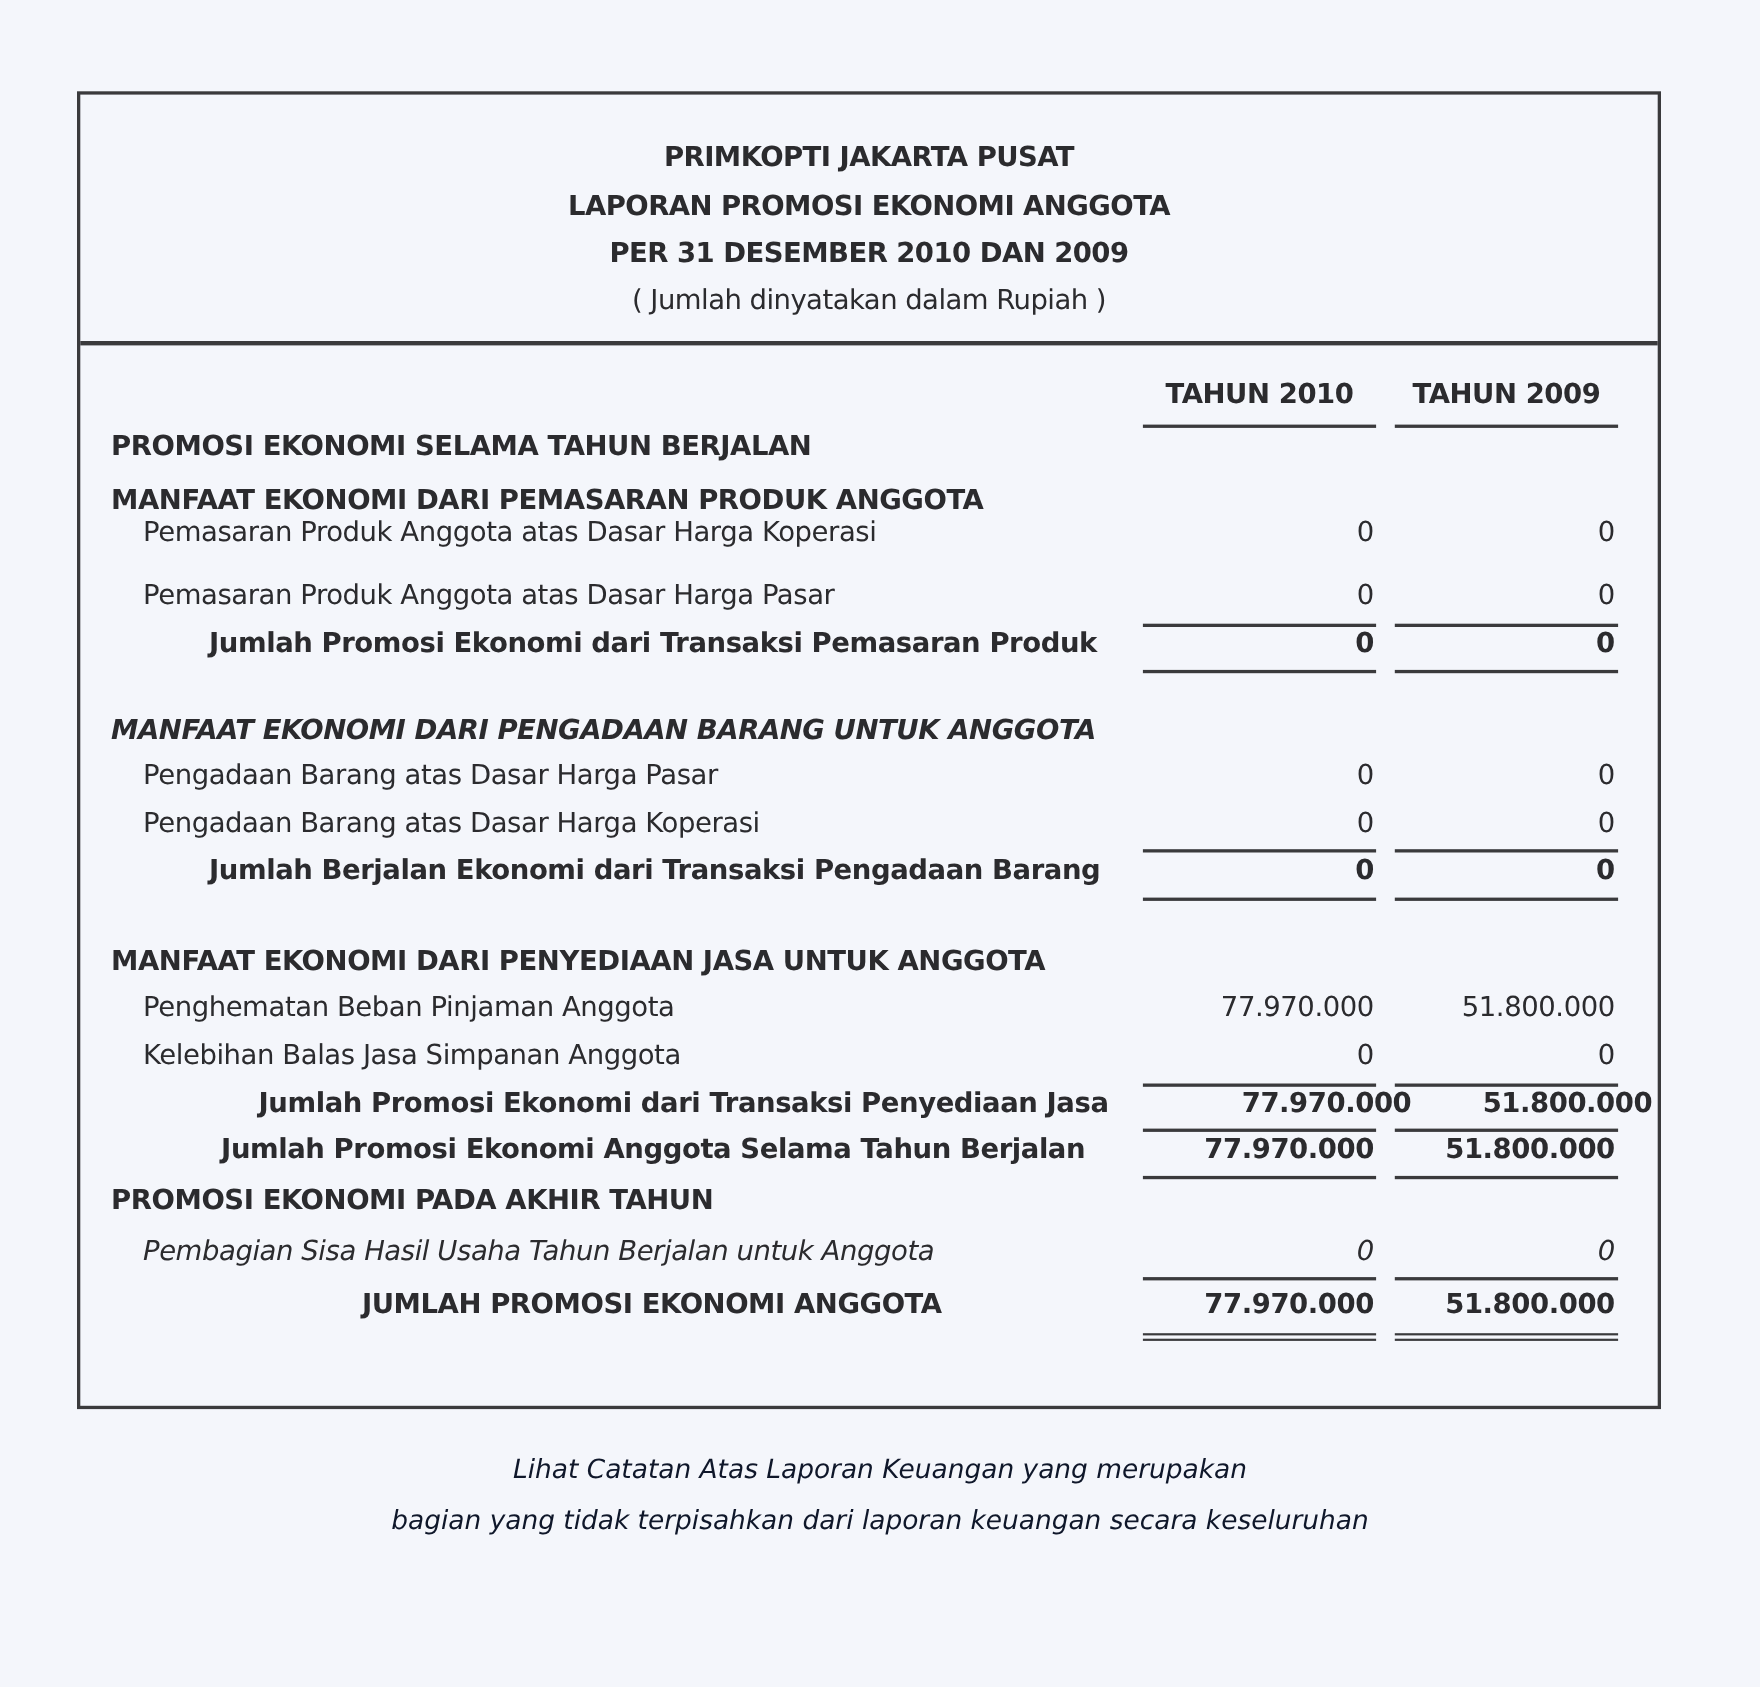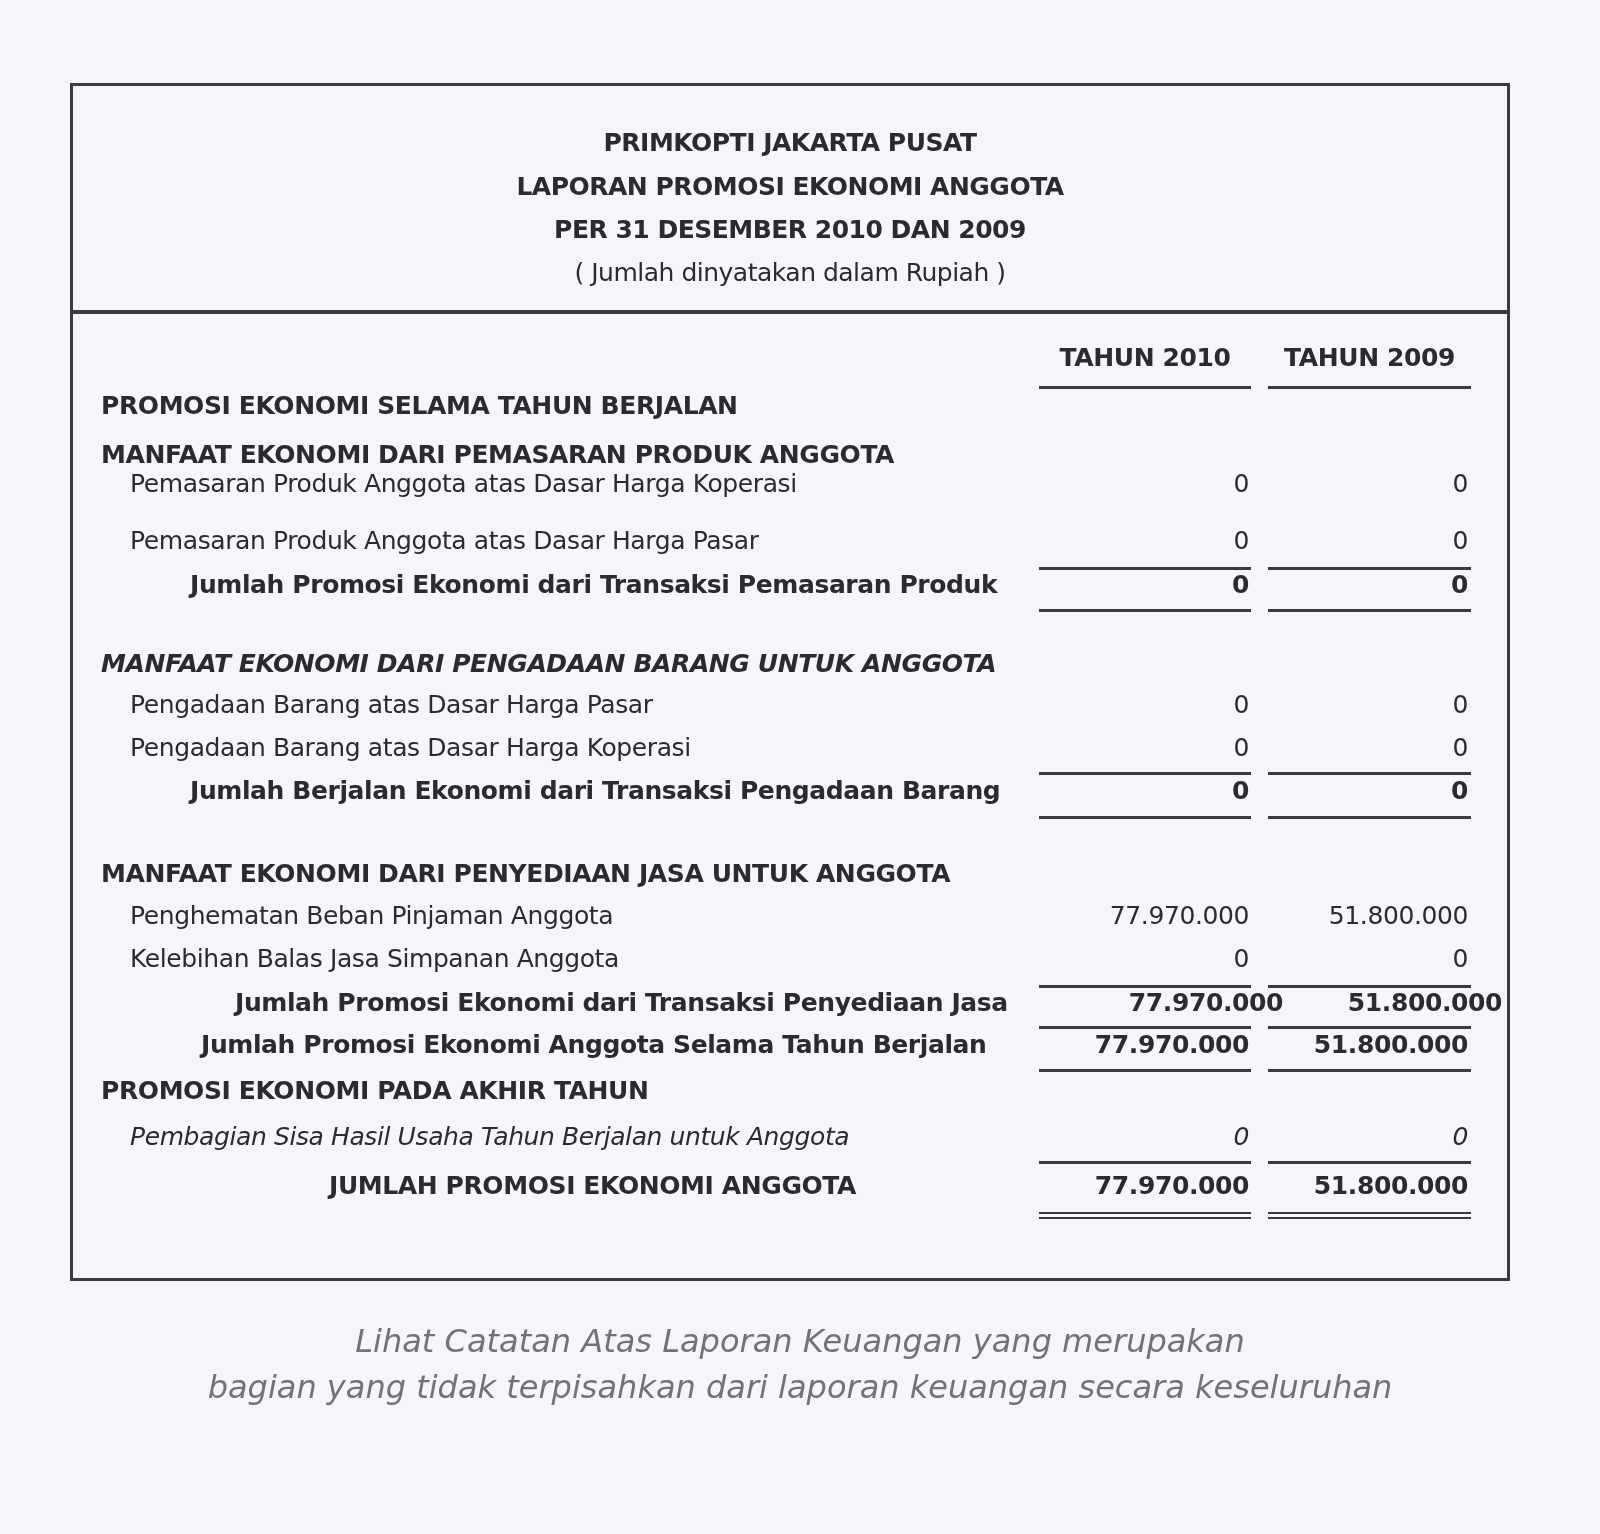--- a/index.html
+++ b/index.html
@@ -51,21 +51,21 @@
 
   .col-line {
     position: absolute; height: 3px; background: #3a3a3c;
   }
   .c1 { left: 966px; width: 212px; }
   .c2 { left: 1195px; width: 203px; }
   .dbl { height: 2px; }
 
   .footer {
     position: absolute; left: 0; right: 0; text-align: center;
-    font-style: italic; font-size: 32px; color: #737373;
+    font-style: italic; font-size: 24px; color: #0f172a;
   }
   .f1 { top: 1322px; }
   .f2 { top: 1368px; }
 </style>
 </head>
 <body>
 
 <div class="frame">
   <div class="header">
     <div class="t t2">LAPORAN PROMOSI EKONOMI ANGGOTA</div>

